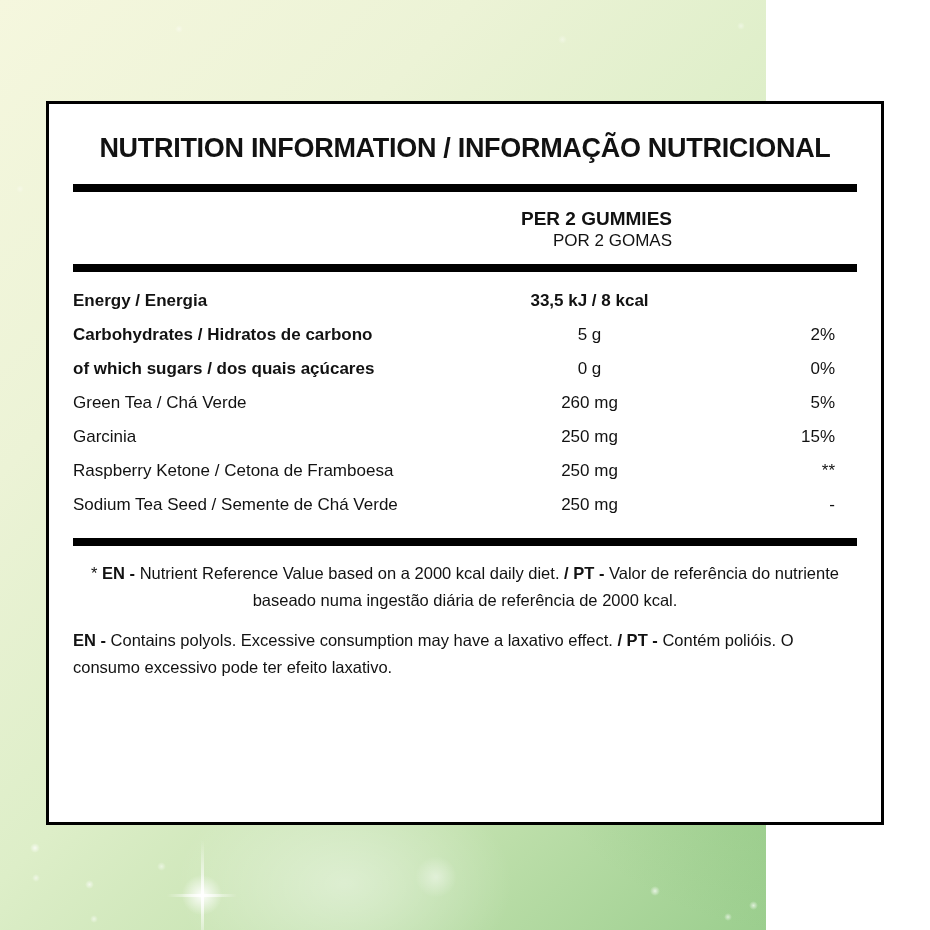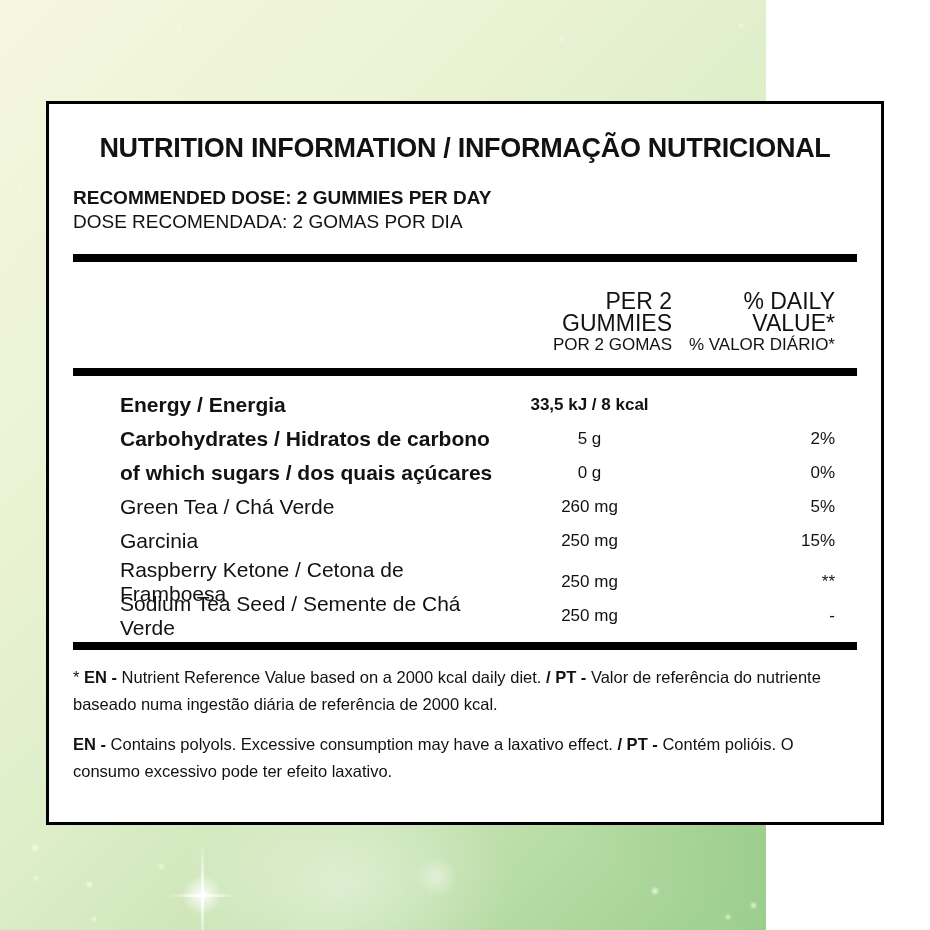--- a/index.html
+++ b/index.html
@@ -74,38 +74,38 @@
   .bar-3 { margin-top: 16px; }
 
   .grid {
     display: grid;
     grid-template-columns: 1fr 165px 185px;
     align-items: center;
   }
 
   .headers { margin-top: 16px; }
   .headers .cell { text-align: right; }
-  .hdr-line1 { font-size: 23px; line-height: 22px; font-weight: 400; margin-top: 12px; }
+  .hdr-line1 { font-size: 19px; line-height: 22px; font-weight: 700; }
   .hdr-line2 { font-size: 17px;   line-height: 22px; font-weight: 400; }
   .dv-col { padding-right: 22px; }
 
   .rows { margin-top: 12px; }
   .row { height: 34px; }
-  .row .label  { font-size: 21px; text-align: left; margin-left: 47px; }
+  .row .label  { font-size: 17px; text-align: left; }
   .row .amount { font-size: 17px; text-align: center; }
   .row .dv     { font-size: 17px; text-align: right; padding-right: 22px; }
   .row.lbl-bold .label { font-weight: 700; }
   .row.amt-bold .amount { font-weight: 700; }
 
   .footnote {
     font-size: 16.5px;
     line-height: 27px;
     font-weight: 400;
   }
-  .fn-1 { margin-top: 14px; }
+  .fn-1 { margin-top: 14px; text-align: center; }
   .fn-2 { margin-top: 13px; }
   .footnote b { font-weight: 700; }
 </style>
 </head>
 <body>
 
 <div class="bg">
 
   <div class="dot" style="left:175px; top:25px;  width:8px;  height:8px;  opacity:.45;"></div>
   <div class="dot" style="left:558px; top:35px;  width:9px;  height:9px;  opacity:.40;"></div>
@@ -126,37 +126,29 @@
   <div class="dot" style="left:909px; top:869px; width:9px;  height:9px;  opacity:.70;"></div>
   <div class="dot" style="left:894px; top:920px; width:8px;  height:8px;  opacity:.60;"></div>
   <div class="star" style="left:202px; top:895px;">
       <span class="glow"></span>
     </div>
 
   <div class="card">
 
     <div class="title">NUTRITION INFORMATION / INFORMAÇÃO NUTRICIONAL</div>
 
-    <div class="dose">
-      <div class="dose-en">RECOMMENDED DOSE: 2 GUMMIES PER DAY</div>
-      <div class="dose-pt">DOSE RECOMENDADA: 2 GOMAS POR DIA</div>
-    </div>
 
     <div class="bar bar-1"></div>
 
     <div class="grid headers">
       <span class="cell"></span>
       <span class="cell">
         <span class="hdr-line1" style="display:block;">PER 2 GUMMIES</span>
         <span class="hdr-line2" style="display:block;">POR 2 GOMAS</span>
       </span>
-      <span class="cell dv-col">
-        <span class="hdr-line1" style="display:block;">% DAILY VALUE*</span>
-        <span class="hdr-line2" style="display:block;">% VALOR DIÁRIO*</span>
-      </span>
     </div>
 
     <div class="bar bar-2"></div>
 
     <div class="rows">
 
       <div class="grid row lbl-bold amt-bold">
         <span class="label">Energy / Energia</span>
         <span class="amount">33,5 kJ / 8 kcal</span>
         <span class="dv"></span>

